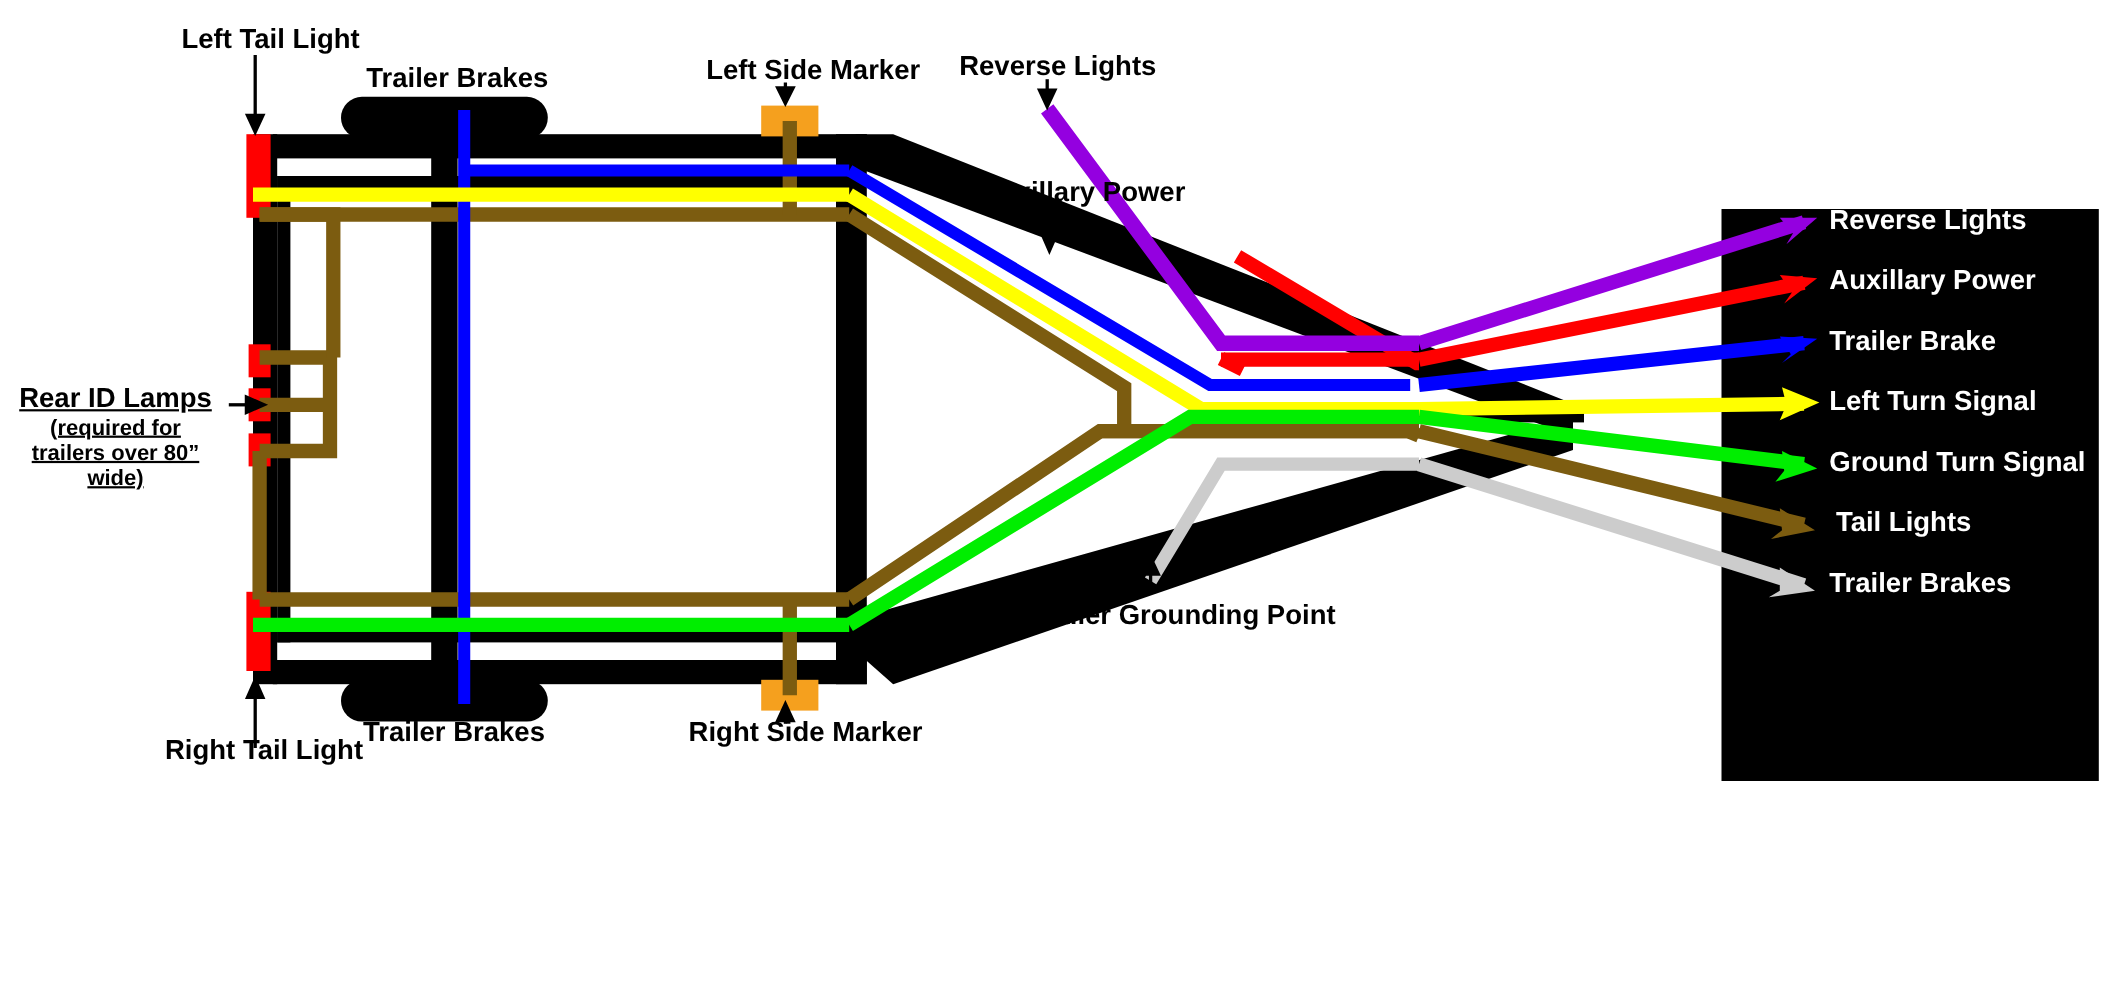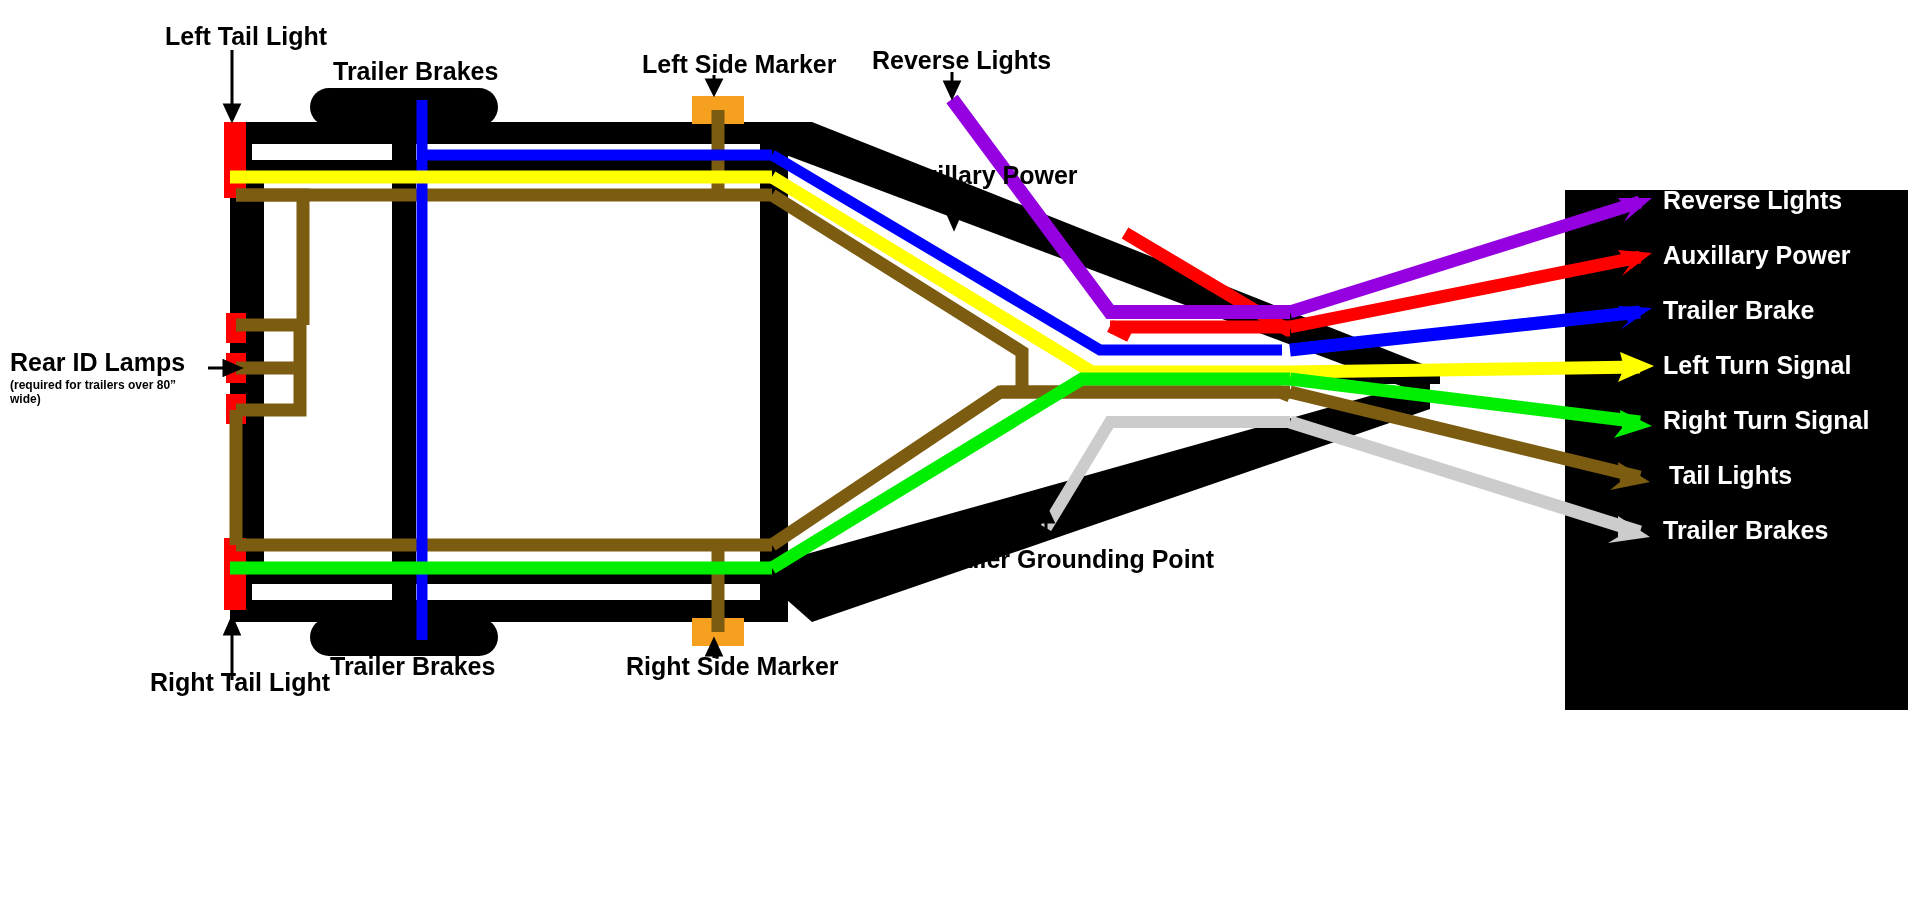--- a/index.html
+++ b/index.html
@@ -1,21 +1,21 @@
 <!DOCTYPE html>
 <html><head>
 <meta charset="utf-8">
 <style>
   html,body{margin:0;padding:0;background:#ffffff;}
   body{width:1911px;height:900px;overflow:hidden;font-family:"Liberation Sans",sans-serif;}
   #stage{position:relative;width:1911px;height:784px;background:#fff;}
   svg#diagram{position:absolute;left:0;top:0;width:1911px;height:900px;}
   .lbl{position:absolute;font-family:"Liberation Sans",sans-serif;font-weight:bold;color:#000;white-space:nowrap;}
   .lbl-main{font-size:25px;}
-  .lbl-sub{font-size:12px;font-weight:bold;}
+  .lbl-sub{font-size:20px;font-weight:bold;}
   .legend-lbl{position:absolute;font-family:"Liberation Sans",sans-serif;font-weight:bold;font-size:25px;color:#ffffff;white-space:nowrap;}
 </style>
 </head>
 <body>
 
 <div id="stage">
 
   <svg id="diagram" viewBox="0 0 1911 900">
 
     <g>
@@ -156,31 +156,31 @@
       <polygon points="1650,537 1618,516 1618,537 1608,543" fill="#cccccc"></polygon>
     </g>
   </svg>
 
   <div class="lbl lbl-main" style="left:165px;top:22px;">Left Tail Light</div>
   <div class="lbl lbl-main" style="left:333px;top:57px;">Trailer Brakes</div>
   <div class="lbl lbl-main" style="left:625px;top:50px;margin-left:17px;">Left Side Marker</div>
   <div class="lbl lbl-main" style="left:872px;top:46px;">Reverse Lights</div>
   <div class="lbl lbl-main" style="left:890px;top:161px;">Auxillary Power</div>
 
-  <div style="position:absolute;left:10px;top:348px;width:190px;">
+  <div style="position:absolute;left:10px;top:348px;width:190px;text-align:center;text-decoration:underline;">
     <div class="lbl-main" style="font-family:'Liberation Sans',sans-serif;font-weight:bold;color:#000;">Rear ID Lamps</div>
     <div class="lbl-sub" style="font-family:'Liberation Sans',sans-serif;font-weight:bold;color:#000;margin-top:1px;">(required for trailers over 80” wide)</div>
   </div>
 
   <div class="lbl lbl-main" style="left:935px;top:545px;">Trailer Grounding Point</div>
   <div class="lbl lbl-main" style="left:330px;top:652px;">Trailer Brakes</div>
   <div class="lbl lbl-main" style="left:626px;top:652px;">Right Side Marker</div>
   <div class="lbl lbl-main" style="left:150px;top:668px;">Right Tail Light</div>
 
   <div class="legend-lbl" style="left:1663px;top:186px;">Reverse Lights</div>
   <div class="legend-lbl" style="left:1663px;top:241px;">Auxillary Power</div>
   <div class="legend-lbl" style="left:1663px;top:296px;">Trailer Brake</div>
   <div class="legend-lbl" style="left:1663px;top:351px;">Left Turn Signal</div>
-  <div class="legend-lbl" style="left:1663px;top:406px;">Right Turn Signal</div>
+  <div class="legend-lbl" style="left:1663px;top:406px;">Ground Turn Signal</div>
   <div class="legend-lbl" style="left:1669px;top:461px;">Tail Lights</div>
   <div class="legend-lbl" style="left:1663px;top:516px;">Trailer Brakes</div>
 
 </div>
 
 </body></html>

